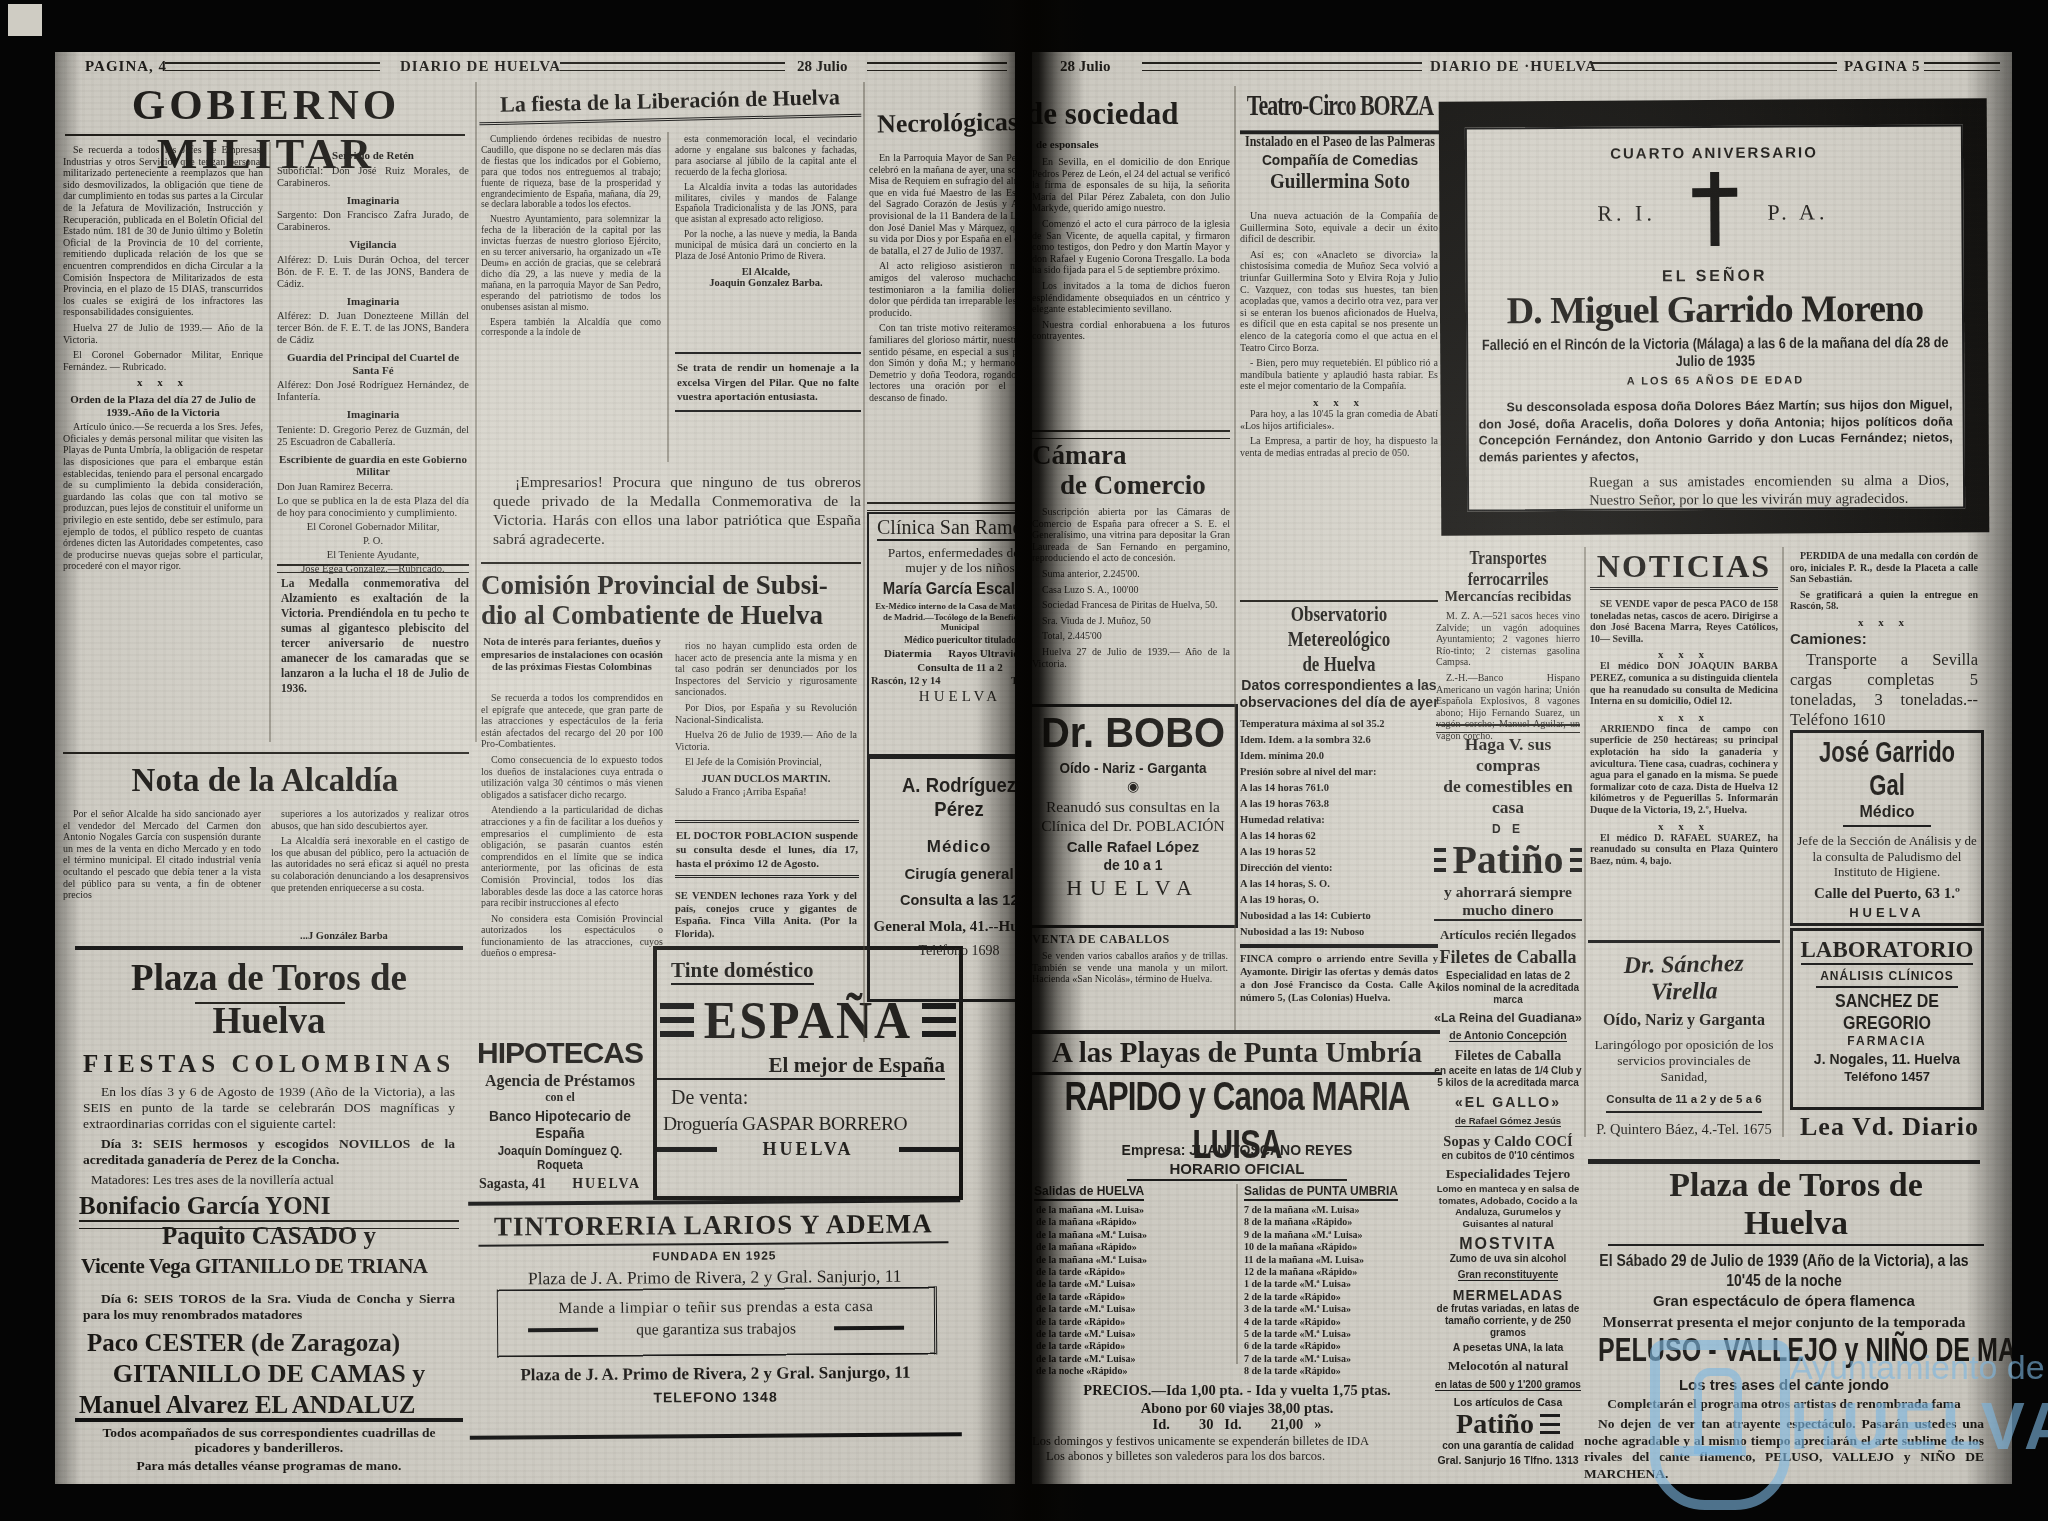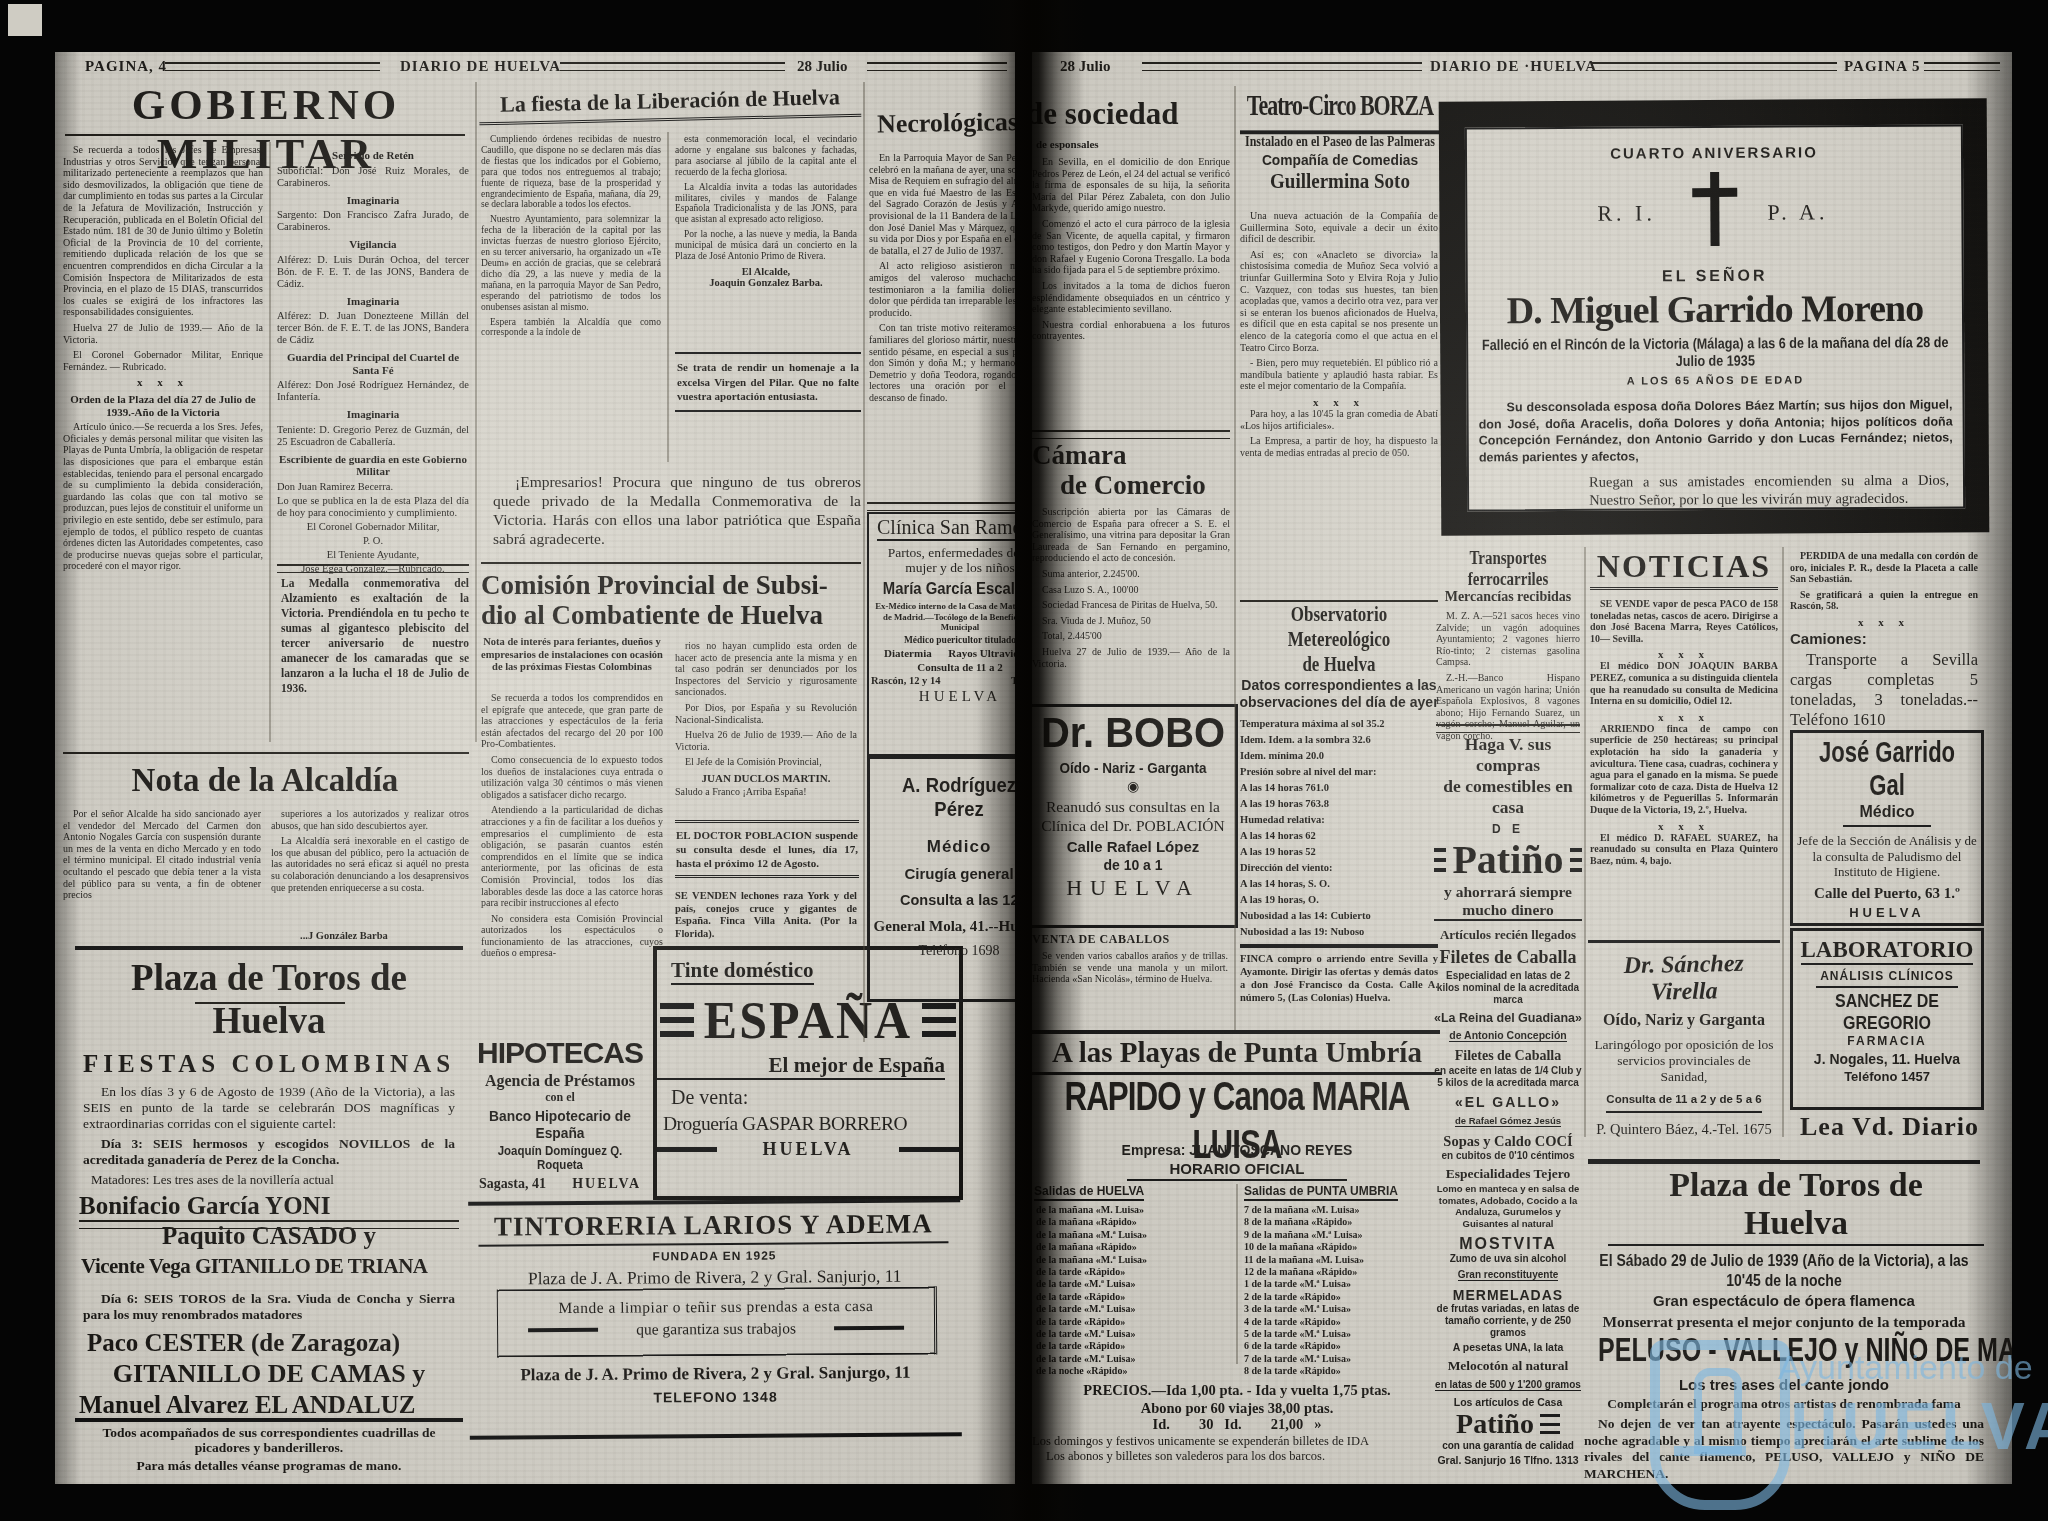--- a/index.html
+++ b/index.html
@@ -526,17 +526,17 @@
     <div class="grain"></div>
   </div>
 
   <div class="fold"></div>
 
   <div class="wm" style="left:1650px;top:1330px;width:400px;height:190px">
     <div style="position:absolute;left:0;top:10px;width:120px;height:150px;border:10px solid rgba(125,182,224,.62);border-radius:14px 14px 55px 55px">
       <div style="position:absolute;left:34px;top:18px;width:32px;height:70px;border:8px solid rgba(125,182,224,.62);border-radius:16px 16px 0 0"></div>
       <div style="position:absolute;left:14px;top:96px;width:72px;height:10px;background:rgba(125,182,224,.62)"></div>
     </div>
-    <div style="position:absolute;left:128px;top:18px;font-size:34px;font-weight:normal">Ayuntamiento de</div>
+    <div style="position:absolute;left:140px;top:18px;font-size:34px;font-weight:normal">Ayuntamiento de</div>
     <div style="position:absolute;left:140px;top:58px;font-size:66px;letter-spacing:4px">HUELVA</div>
   </div>
 
 </div>
 
 </body></html>

